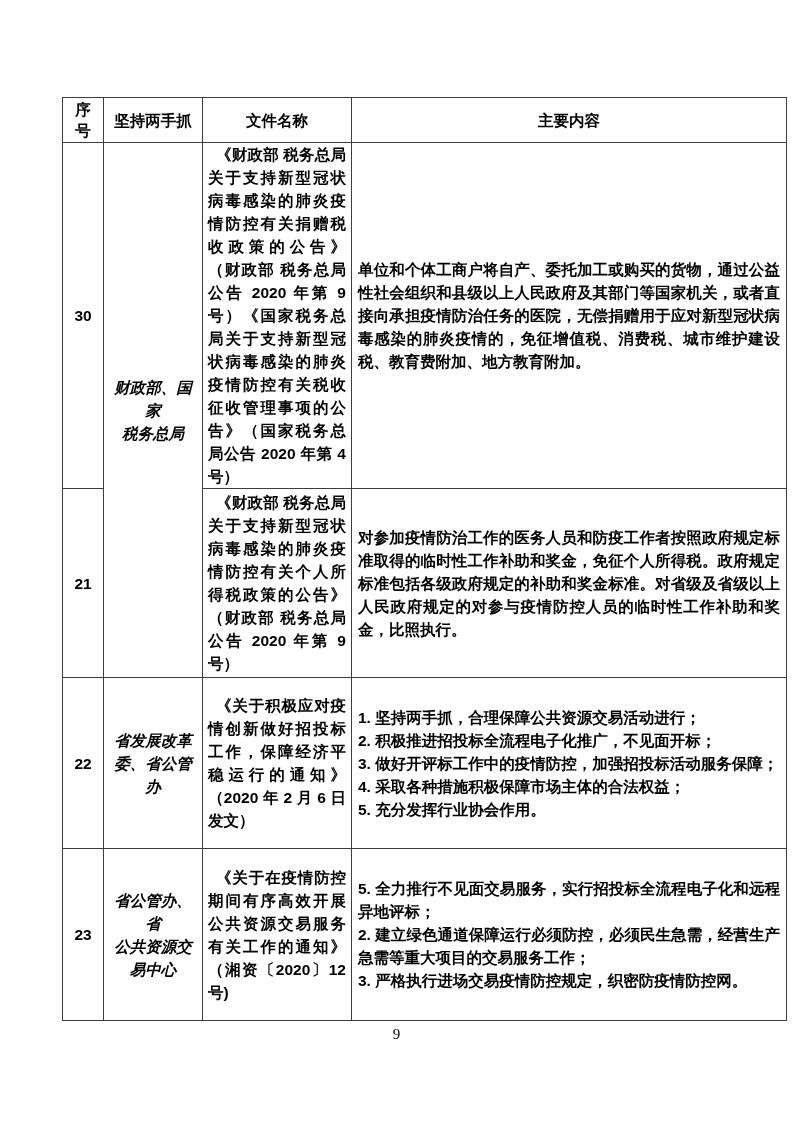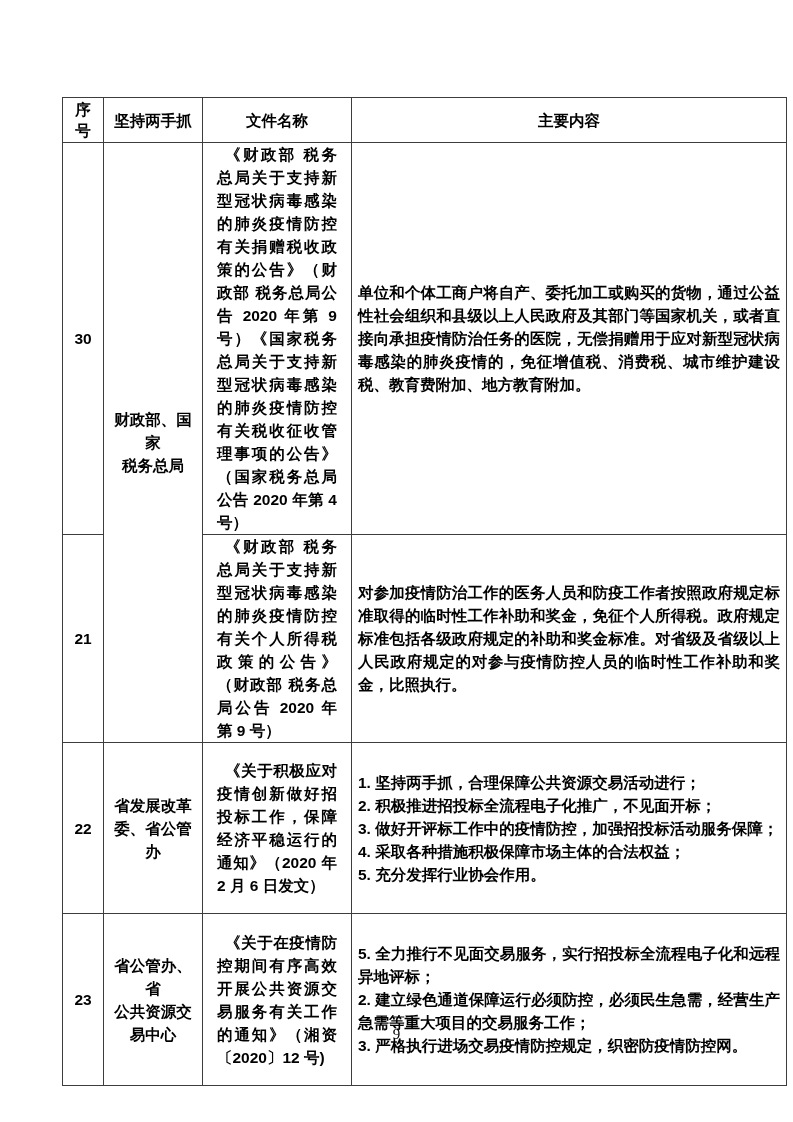--- a/index.html
+++ b/index.html
@@ -47,26 +47,27 @@
   tr.r-22    { height: 171px; }
   tr.r-23    { height: 172px; }
   td.cell-no {
     text-align: center;
     padding: 0 2px;
   }
   td.cell-agency {
     text-align: center;
     white-space: pre-line;
     padding: 0 4px;
+    font-style: italic;
   }
   td.cell-doc {
     text-align: justify;
     text-justify: inter-character;
     text-indent: 8px;
-    padding: 0 14px;
+    padding: 0 5px;
   }
   td.cell-content {
     text-align: justify;
     text-justify: inter-character;
     white-space: pre-line;
     padding: 12px 6px;
     margin-top: 42px;
   }
   .page-number {
     position: absolute;

